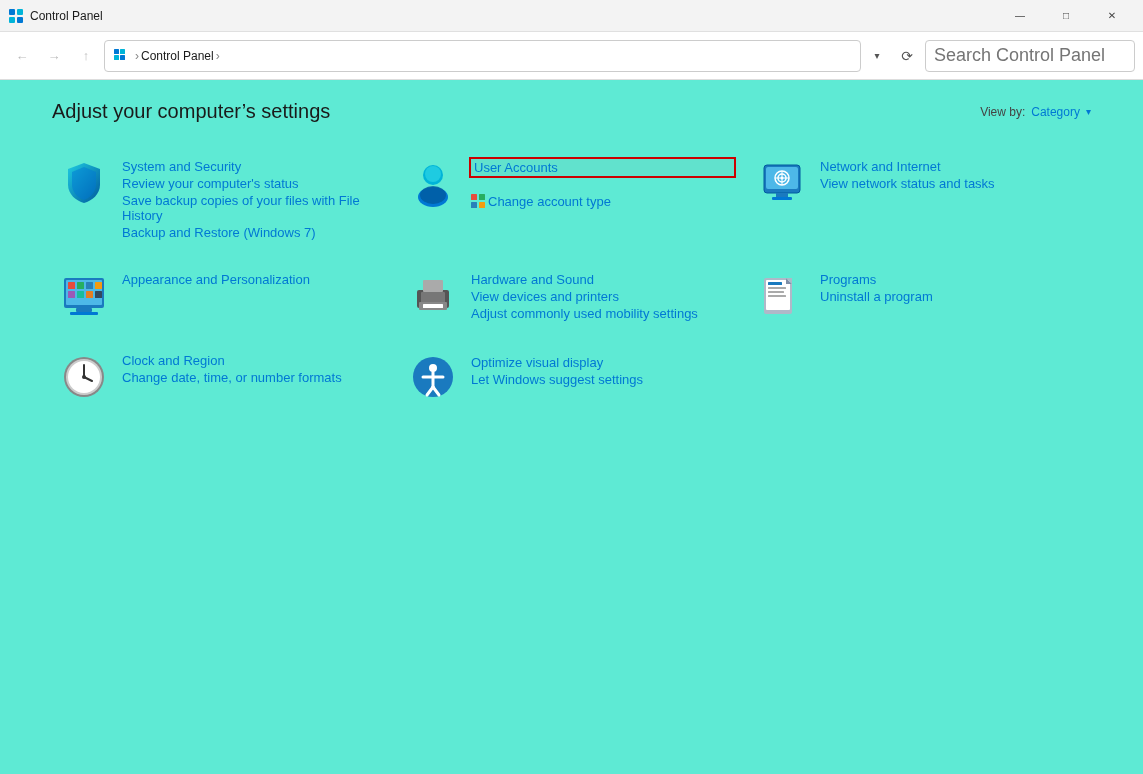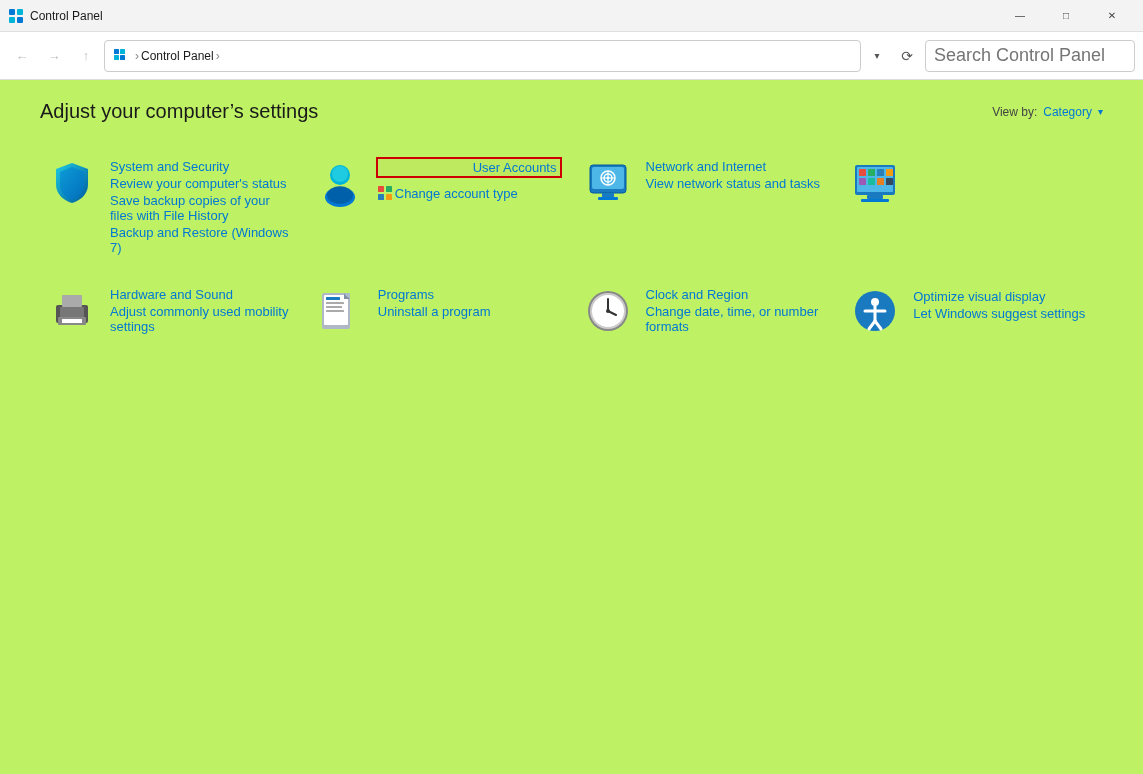--- a/index.html
+++ b/index.html
@@ -53,43 +53,42 @@
       border: 1px solid #ccc; border-radius: 4px; height: 32px;
       padding: 0 8px; background: white; width: 210px;
     }
     .search-input {
       border: none; outline: none; font-size: 18px; color: #888; flex: 1;
       background: transparent;
     }
     .search-icon { color: #555; font-size: 12px; }
 
     
-    .main { background: #bef264; height: calc(774px - 32px - 48px); overflow: auto; padding: 20px 40px; }
+    .main { background: #5eead4; height: calc(774px - 32px - 48px); overflow: auto; padding: 20px 52px; }
 
     .page-header {
       display: flex; align-items: center; justify-content: space-between; margin-bottom: 24px;
     }
     .page-title { font-size: 20px; font-weight: 300; color: #1a1a1a; }
     .view-by { display: flex; align-items: center; gap: 6px; font-size: 12px; color: #444; }
     .view-by-label { color: #444; margin-left: 40px; }
     .view-by-value { color: #0078d4; cursor: pointer; }
 
     
-    .categories { display: grid; grid-template-columns: 1fr 1fr 1fr 1fr; gap: 8px; }
+    .categories { display: grid; grid-template-columns: 1fr 1fr 1fr; gap: 8px; }
     .category-item {
       display: flex; align-items: flex-start; gap: 14px; padding: 12px 8px; cursor: pointer;
     }
     .cat-icon { width: 48px; height: 48px; flex-shrink: 0; display: flex; align-items: center; justify-content: center; }
     .cat-content { flex: 1; }
     .cat-title { font-size: 13px; color: #0078d4; cursor: pointer; text-decoration: none; }
     .cat-title.highlighted {
       outline: 2px solid #cc0000;
       padding: 1px 3px;
       background: rgba(204,0,0,0.03);
-      text-align: right;
     }
     .cat-link { display: block; font-size: 13px; color: #0078d4; cursor: pointer; margin-top: 2px; }
 
     
     .icon-shield svg, .icon-network svg, .icon-hardware svg, .icon-programs svg,
     .icon-user svg, .icon-appearance svg, .icon-clock svg, .icon-ease svg { width: 48px; height: 48px; }
   </style>
 </head>
 <body>
 
@@ -173,21 +172,21 @@
       <div class="cat-icon icon-user">
         <svg viewBox="0 0 48 48" xmlns="http://www.w3.org/2000/svg">
           <circle cx="24" cy="16" r="10" fill="#00b4d8"></circle>
           <ellipse cx="24" cy="38" rx="15" ry="10" fill="#0078d4"></ellipse>
           <circle cx="24" cy="15" r="8" fill="#1ecbe1"></circle>
           <ellipse cx="24" cy="36" rx="13" ry="9" fill="#005a9e" opacity="0.8"></ellipse>
         </svg>
       </div>
       <div class="cat-content">
         <div class="cat-title highlighted">User Accounts</div>
-        <div style="display:flex;align-items:flex-start;gap:3px;margin-top:10px">
+        <div style="display:flex;align-items:flex-start;gap:3px;margin-top:18px">
 
           <svg width="14" height="14" viewBox="0 0 14 14">
             <rect x="0" y="0" width="6" height="6" fill="#e74c3c" rx="0.5"></rect>
             <rect x="8" y="0" width="6" height="6" fill="#27ae60" rx="0.5"></rect>
             <rect x="0" y="8" width="6" height="6" fill="#2980b9" rx="0.5"></rect>
             <rect x="8" y="8" width="6" height="6" fill="#f39c12" rx="0.5"></rect>
           </svg>
           <a class="cat-link" style="margin-top:0">Change account type</a>
         </div>
       </div>
@@ -224,35 +223,39 @@
           <rect x="26" y="10" width="7" height="7" rx="0.5" fill="#2980b9"></rect>
           <rect x="35" y="10" width="7" height="7" rx="0.5" fill="#f39c12"></rect>
           <rect x="8" y="19" width="7" height="7" rx="0.5" fill="#9b59b6"></rect>
           <rect x="17" y="19" width="7" height="7" rx="0.5" fill="#1abc9c"></rect>
           <rect x="26" y="19" width="7" height="7" rx="0.5" fill="#e67e22"></rect>
           <rect x="35" y="19" width="7" height="7" rx="0.5" fill="#34495e"></rect>
           <rect x="16" y="36" width="16" height="4" rx="1" fill="#1a7abf"></rect>
           <rect x="10" y="40" width="28" height="3" rx="1" fill="#0078d4"></rect>
         </svg>
       </div>
+      <div class="cat-content">
+        <div class="cat-title">Appearance and Personalization</div>
+      </div>
     </div>
 
     <div class="category-item">
       <div class="cat-icon icon-hardware">
         <svg viewBox="0 0 48 48" xmlns="http://www.w3.org/2000/svg">
 
           <rect x="8" y="18" width="32" height="18" rx="2" fill="#555"></rect>
           <rect x="12" y="20" width="24" height="12" rx="1" fill="#777"></rect>
           <rect x="14" y="8" width="20" height="12" rx="1" fill="#aaa"></rect>
           <rect x="10" y="30" width="28" height="8" rx="1" fill="#888"></rect>
           <rect x="14" y="32" width="20" height="4" rx="0.5" fill="white"></rect>
         </svg>
       </div>
       <div class="cat-content">
         <div class="cat-title">Hardware and Sound</div>
+        <a class="cat-link">View devices and printers</a>
         <a class="cat-link">Adjust commonly used mobility settings</a>
       </div>
     </div>
 
     <div class="category-item">
       <div class="cat-icon icon-programs">
         <svg viewBox="0 0 48 48" xmlns="http://www.w3.org/2000/svg">
           <rect x="6" y="6" width="28" height="36" rx="2" fill="#b0b8c8"></rect>
           <rect x="8" y="8" width="24" height="30" rx="1" fill="white"></rect>
           <rect x="10" y="10" width="14" height="3" rx="0.5" fill="#1a7abf"></rect>

